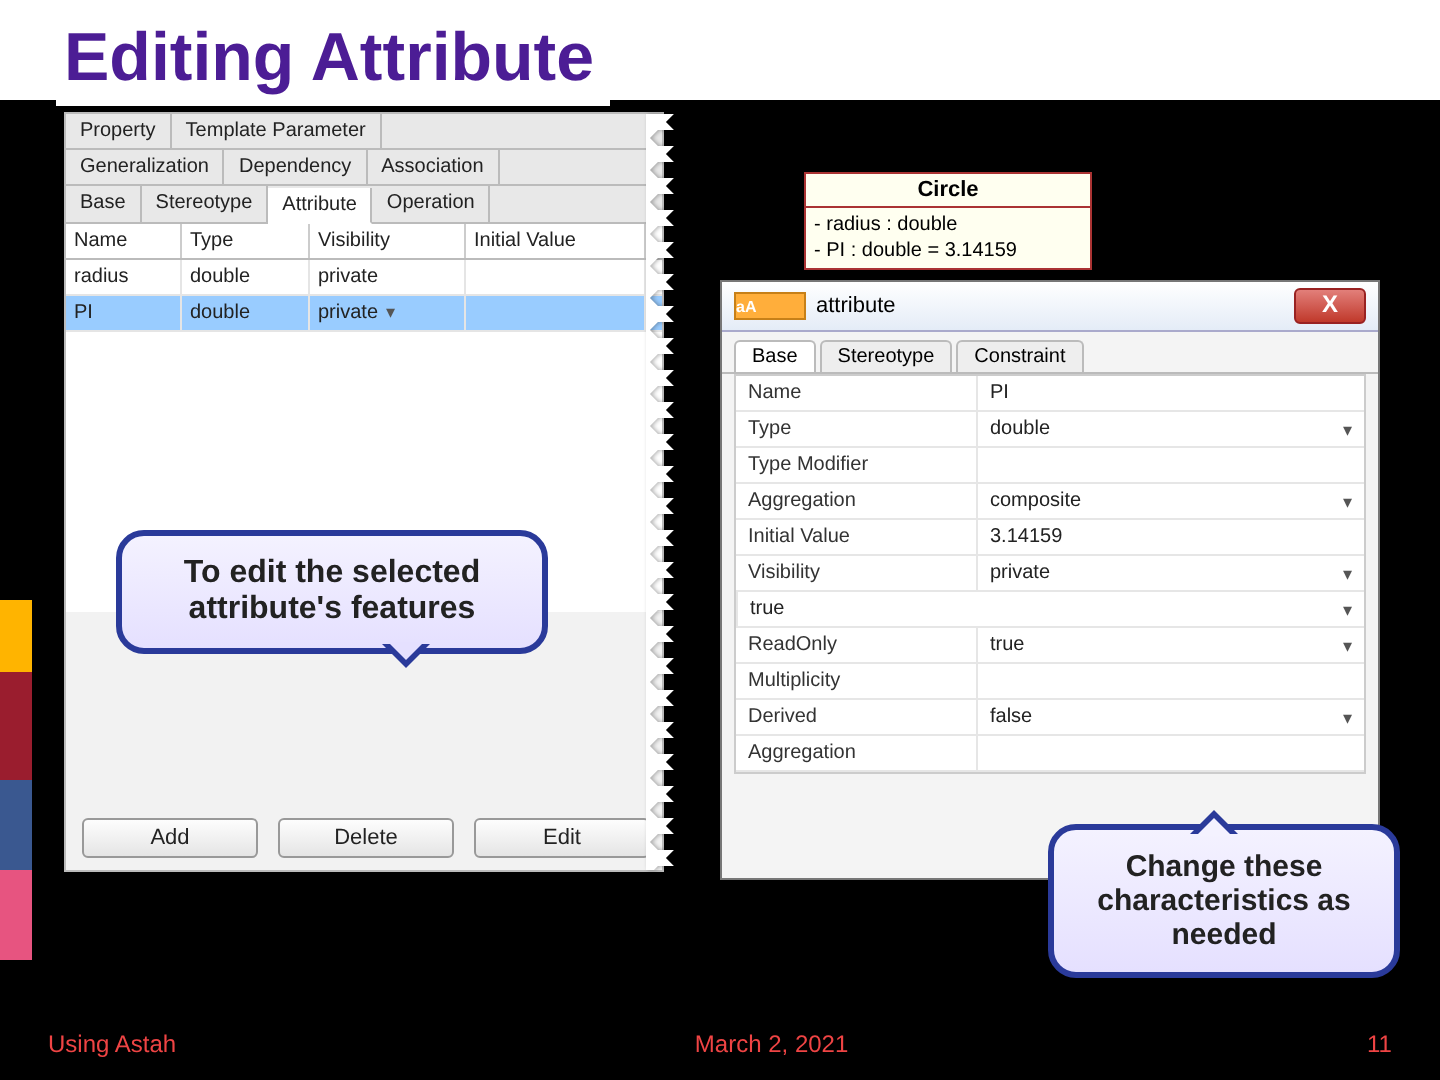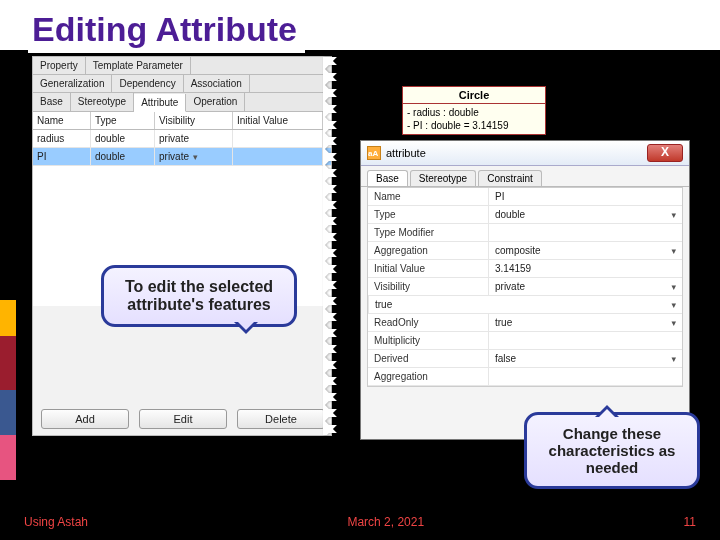--- a/index.html
+++ b/index.html
@@ -108,21 +108,21 @@
     border: 1px solid #777;
     font-size: 11px;
   }
   .titlebar {
     display:flex; align-items:center; justify-content:space-between;
     background: linear-gradient(#fff,#e4ecf7);
     border-bottom:1px solid #aac;
     padding:3px 6px;
   }
   .titlebar-left { display:flex; align-items:center; gap:5px; }
-  .dlg-icon { width:14px; height:14px; background:#ffae3b; border:1px solid #c78018; font-size:8px; color:#fff; text-align:left; line-height:13px; font-weight:bold;}
+  .dlg-icon { width:36px; height:14px; background:#ffae3b; border:1px solid #c78018; font-size:8px; color:#fff; text-align:left; line-height:13px; font-weight:bold;}
   .closebtn {
     width: 36px; height: 18px;
     background: linear-gradient(#e27f7a,#c0392b);
     border:1px solid #922; border-radius:3px;
     color:#fff; font-weight:bold; text-align:center; line-height:15px; font-size:12px;
   }
   .dlg-tabs { display:flex; background:#f4f4f4; border-bottom:1px solid #bbb; margin-top:4px; padding-left:6px;}
   .dlg-tab { background:#eee; border:1px solid #bbb; border-bottom:none; padding:2px 8px; font-size:10px; border-radius:3px 3px 0 0; margin-right:2px;}
   .dlg-tab.active { background:#fff; }
   .props {
@@ -139,21 +139,21 @@
     position: absolute;
     background: linear-gradient(#f4f2ff,#e5e0ff);
     border: 3px solid #2a3a9a;
     border-radius: 14px;
     padding: 10px 14px;
     font-weight: bold;
     color: #222;
     text-align: center;
     font-size: 16px;
   }
-  .callout1 { top: 265px; left: 58px; width: 196px; margin-left: 43px; }
+  .callout1 { top: 265px; left: 58px; width: 216px; }
   .callout1::after {
     content:"";
     position:absolute; bottom:-22px; left:130px;
     border: 12px solid transparent;
     border-top-color:#2a3a9a;
   }
   .callout1::before {
     content:"";
     position:absolute; bottom:-15px; left:133px;
     border: 9px solid transparent;
@@ -230,22 +230,22 @@
   </div>
   <div class="attr-row selected">
     <div class="col-name">PI</div>
     <div class="col-type">double</div>
     <div class="col-vis"><span>private</span><span class="dropchev">▾</span></div>
     <div class="col-init"></div>
   </div>
   <div class="whitepad"></div>
   <div class="left-buttons">
     <div class="winbtn">Add</div>
+    <div class="winbtn">Delete</div>
     <div class="winbtn">Edit</div>
-    <div class="winbtn">Delete</div>
   </div>
 </div>
 
 <div class="uml-box">
   <div class="uml-title">Circle</div>
   <div class="uml-attrs">
     <div>- radius : double</div>
     <div>- PI : double = 3.14159</div>
   </div>
 </div>

